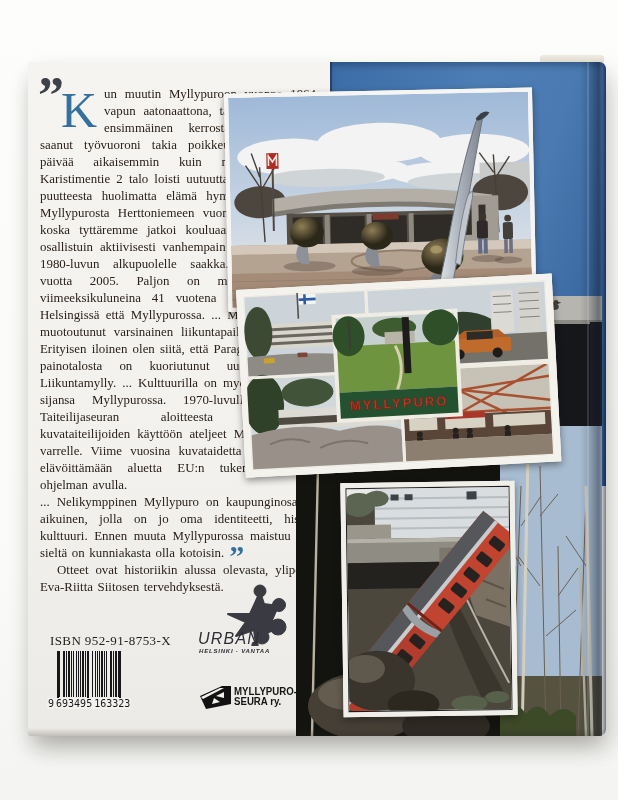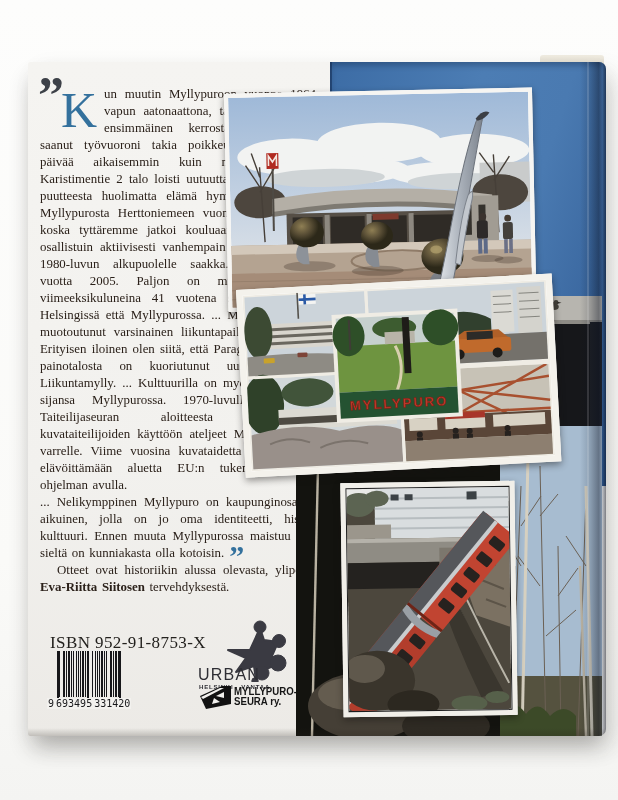--- a/index.html
+++ b/index.html
@@ -21,35 +21,35 @@
   
   .quote-block{position:absolute;left:12px;top:24px;width:304px;color:#2b211a;z-index:10;}
   .open-quote{position:absolute;left:-2px;top:-10px;font-family:"Liberation Serif",serif;font-size:52px;line-height:40px;color:#3d4148;font-weight:bold;}
   .notch{float:right;width:28px;height:392px;}
   .dropcap{float:left;font-family:"Liberation Serif",serif;font-size:50px;line-height:40px;color:#34719d;margin:4px 7px 0 21px;}
   .qtext{font-size:12.9px;line-height:17px;text-align:justify;word-spacing:1.4px;hyphens:auto;}
   .qtext p{margin:0;}
   .qtext .p2{margin-top:0;}
   .close-quote{font-family:"Liberation Serif",serif;font-size:30px;color:#34719d;font-weight:bold;line-height:0;vertical-align:-9px;margin-left:5px;letter-spacing:-2px;}
   .attribution{text-indent:17px;margin-top:1px;}
-  .attribution .bold{font-weight:bold;}
-
-  
-  .isbn-label{position:absolute;left:22px;top:571px;font-size:17px;letter-spacing:.4px;color:#23211e;z-index:10;text-align:right;}
+  .attribution .bold{font-weight:normal;}
+
+  
+  .isbn-label{position:absolute;left:22px;top:571px;font-size:13px;letter-spacing:.4px;color:#23211e;z-index:10;text-align:right;}
   .barcode{position:absolute;left:25px;top:589px;width:72px;height:64px;z-index:10;}
   .bars{position:absolute;left:4px;top:0;width:64px;height:46px;background:
      repeating-linear-gradient(90deg,#17171a 0 1px,transparent 1px 2px,#17171a 2px 3.2px,transparent 3.2px 4.6px,#17171a 4.6px 5.2px,transparent 5.2px 6.4px,#17171a 6.4px 8px,transparent 8px 9.4px);}
   .guard{position:absolute;top:0;width:2px;height:52px;background:#17171a;}
   .guard.g1{left:4px;} .guard.g2{left:34px;} .guard.g3{left:66px;}
   .ean-digits{position:absolute;left:-6px;top:47px;width:80px;display:flex;justify-content:space-between;
      font-family:"DejaVu Sans Mono",monospace;font-size:10px;color:#17171a;background:transparent;}
   .ean-digits span{background:#f2f1ee;padding:0 1px;}
 
   
-  .urban-logo{position:absolute;left:168px;top:560px;width:120px;height:76px;z-index:10;}
+  .urban-logo{position:absolute;left:168px;top:524px;width:120px;height:76px;z-index:10;font-style:italic;}
   .urban-word{position:absolute;left:2px;top:44px;font-family:"Liberation Sans",sans-serif;font-size:16px;letter-spacing:1.2px;color:#2e2e34;}
   .urban-sub{position:absolute;left:3px;top:62px;font-family:"Liberation Sans",sans-serif;font-size:6px;letter-spacing:.8px;color:#2e2e34;font-weight:bold;}
   .urban-icon{position:absolute;left:30px;top:-2px;}
   .seura-logo{position:absolute;left:172px;top:624px;width:130px;height:26px;z-index:10;}
   .seura-text{position:absolute;left:34px;top:0;font-family:"Liberation Sans",sans-serif;font-weight:bold;font-size:10.5px;line-height:10px;color:#151515;transform:scaleX(.92);transform-origin:left;}
 
   
   .photo{position:absolute;background:#fff;box-shadow:0 3px 7px rgba(20,18,15,.45);}
   .photo svg{display:block;}
   .photo-plaza{left:196px;top:32px;border:4px solid #f6f5f2;transform:rotate(-1.2deg);transform-origin:top left;z-index:20;}
@@ -81,21 +81,21 @@
 
     <div class="isbn-label">ISBN 952-91-8753-X</div>
     <div class="barcode">
       <div class="bars"></div>
       <div class="guard g1"></div>
       <div class="guard g2"></div>
       <div class="guard g3"></div>
       <div class="ean-digits">
         <span>9</span>
         <span>693495</span>
-        <span>331420</span>
+        <span>163323</span>
       </div>
     </div>
 
     <div class="urban-logo">
       <svg class="urban-icon" width="62" height="62" viewBox="0 0 62 62">
         <g fill="#3a3a42" stroke="#3a3a42">
           <path d="M24,30 L34,8 L38,20 L52,22 L46,36 L52,44 L38,50 L30,60 L28,46 L10,52 L20,38 L2,30 Z" stroke-width="2" stroke-linejoin="round"></path>
           <circle cx="34" cy="7" r="6"></circle>
           <circle cx="53" cy="21" r="6.5"></circle>
           <circle cx="52" cy="43" r="8"></circle>

